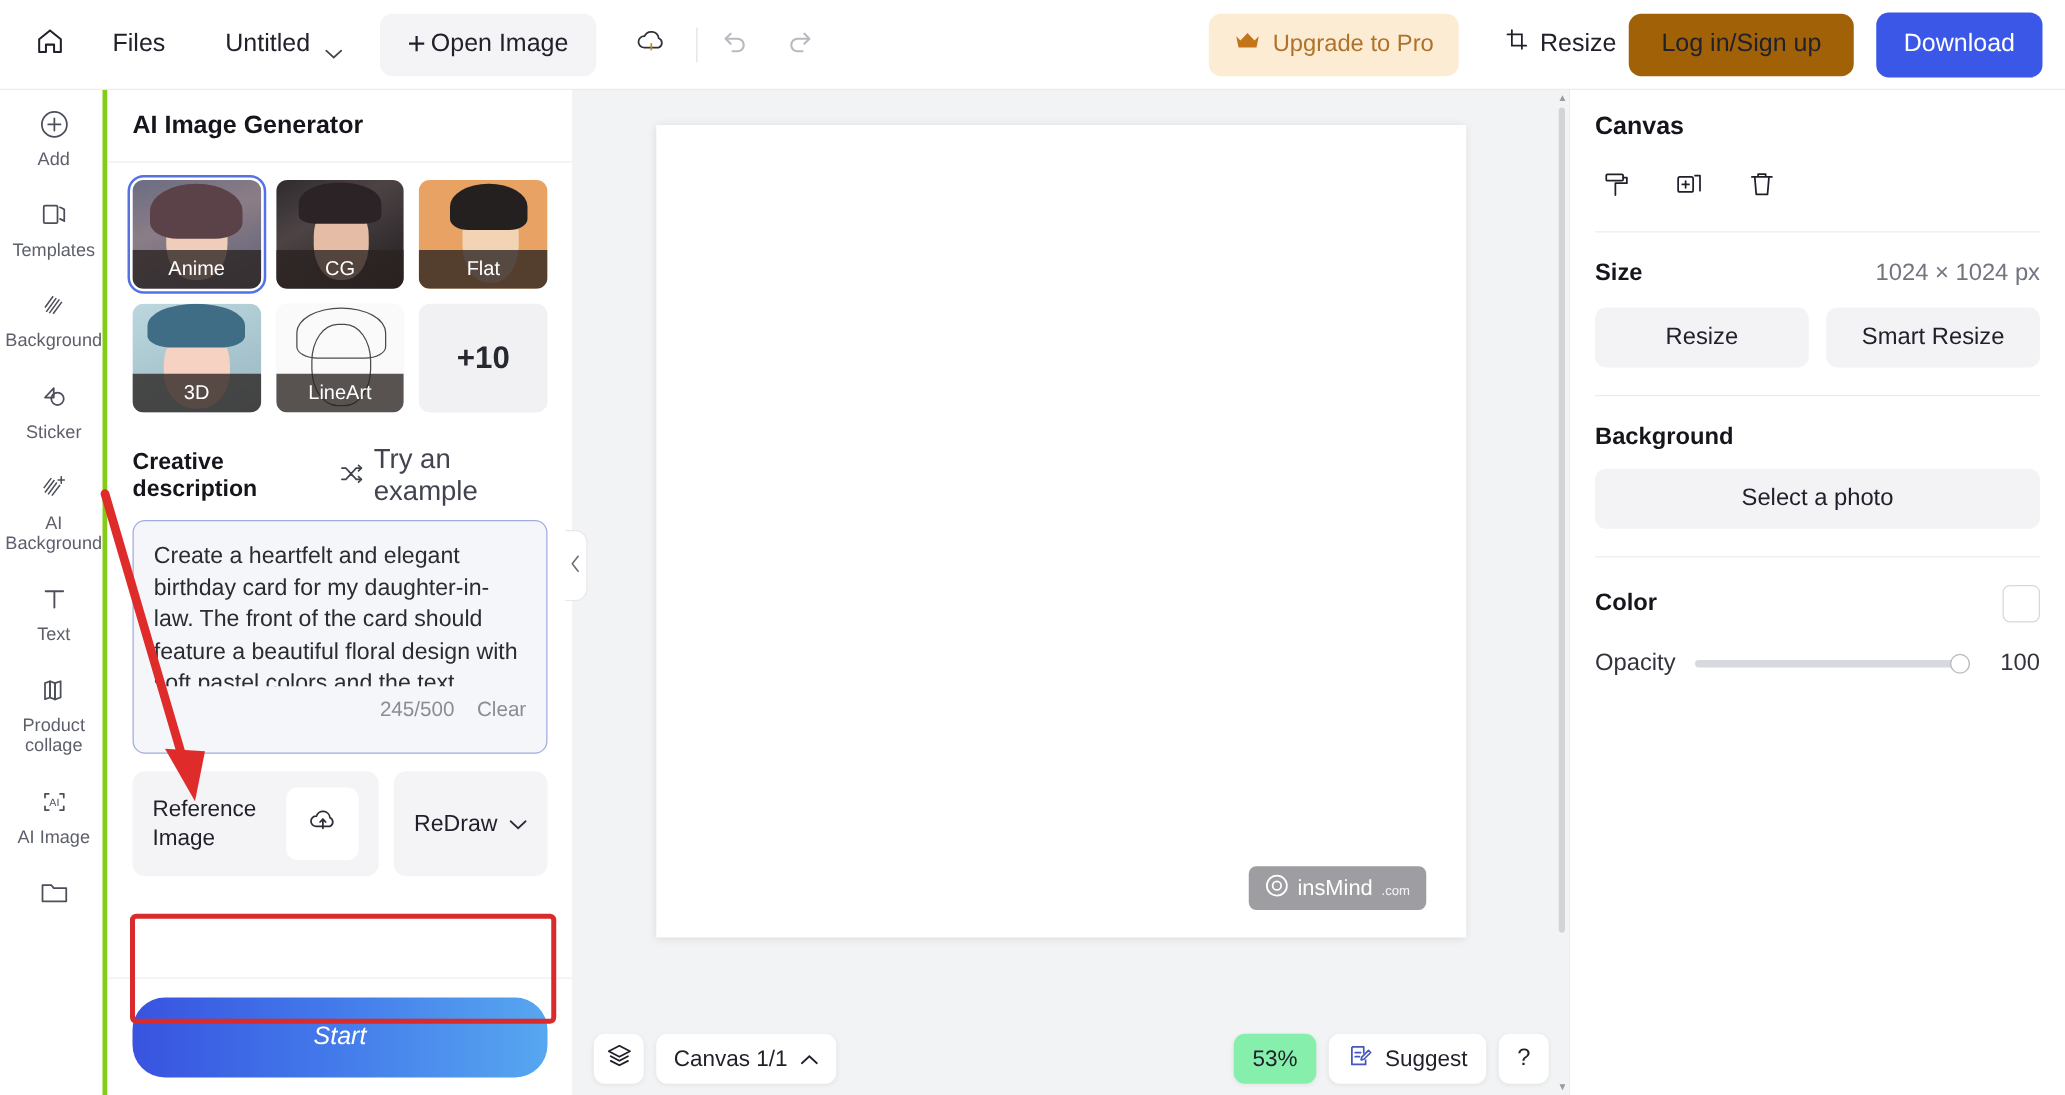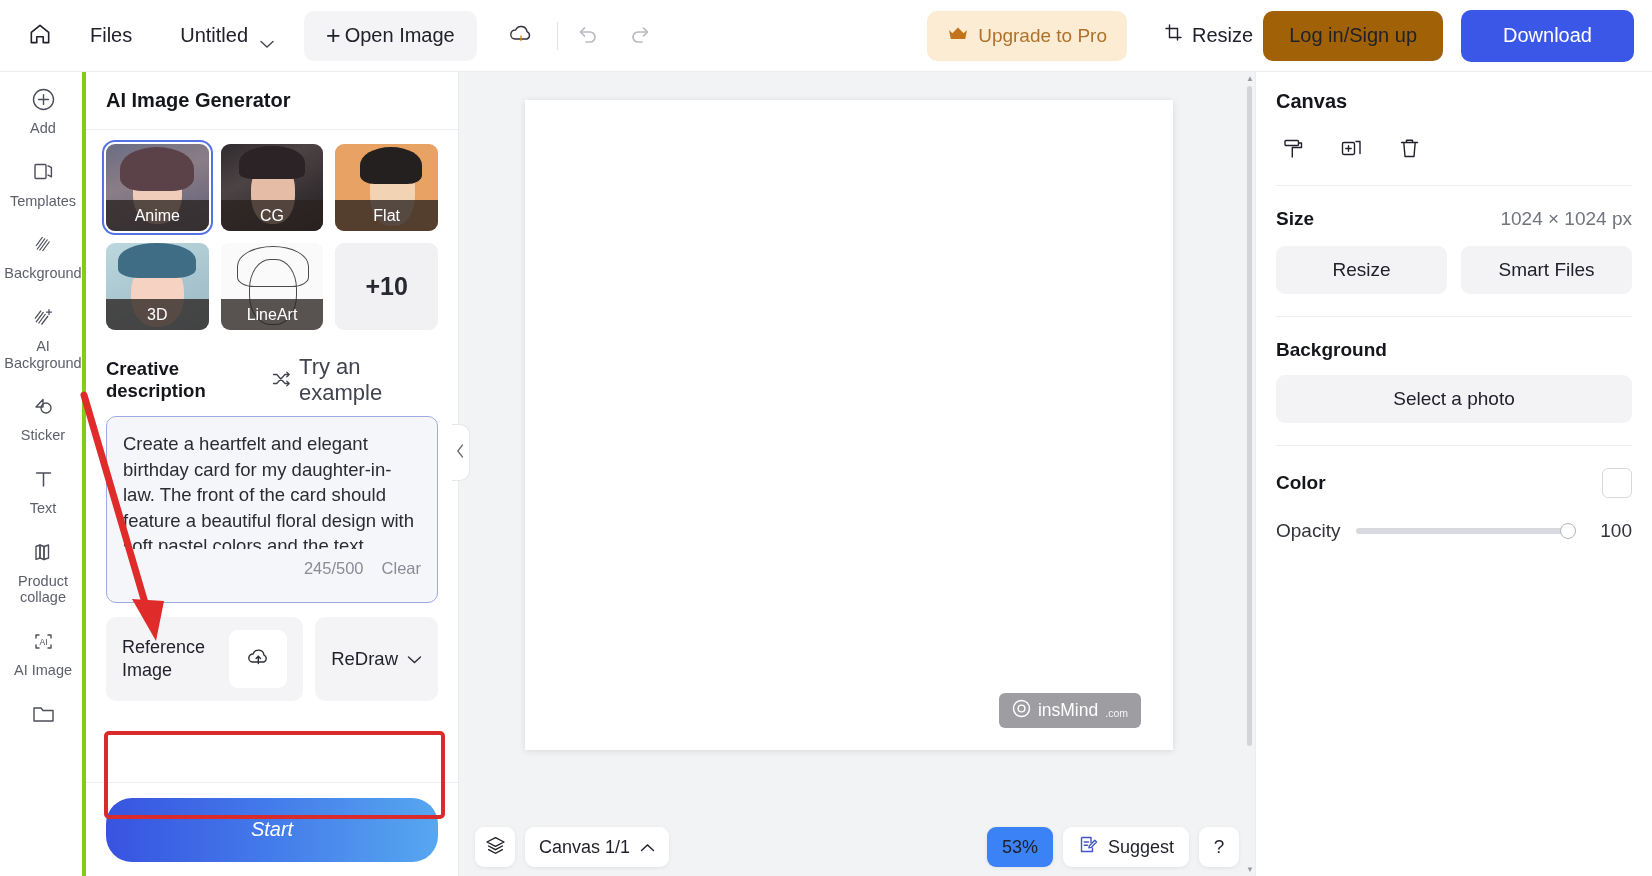--- a/index.html
+++ b/index.html
@@ -55,21 +55,21 @@
   .resize-top {
     margin-left: 26px; height: 44px; padding: 0 10px; display: flex;
     align-items: center; gap: 8px; font-size: 20px; color: #20212b; cursor: pointer;
   }
   .login {
     height: 50px; padding: 0 26px; border-radius: 10px;
     background: #a16207; display: flex; align-items: center;
     font-size: 20px; color: #20212b; cursor: pointer;
   }
   .download {
-    margin-left: 18px; margin-right: 18px; height: 52px; padding: 0 42px;
+    margin-left: 18px; margin-right: 18px; height: 52px; padding: 0 22px;
     border-radius: 10px; background: #3b57e8; color: #fff;
     display: flex; align-items: center; font-size: 20px; cursor: pointer;
   }
 
   
   .rail {
     position: absolute; left: 0; top: 72px; width: 86px; height: 804px;
     background: #fff; border-right: 4px solid #84cc16;
     overflow: hidden;
   }
@@ -217,21 +217,21 @@
     display: flex; align-items: center; justify-content: center; cursor: pointer;
     box-shadow: 0 1px 4px rgba(0,0,0,.07);
   }
   .canvas-pager {
     margin-left: 10px; height: 40px; background: #fff; border-radius: 9px;
     display: flex; align-items: center; gap: 10px; padding: 0 14px;
     font-size: 18px; color: #1f2029; cursor: pointer;
     box-shadow: 0 1px 4px rgba(0,0,0,.07);
   }
   .zoom-chip {
-    height: 40px; background: #3b82f6; border-radius: 9px; padding: 0 15px;
+    height: 40px; background: #86efac; border-radius: 9px; padding: 0 15px;
     display: flex; align-items: center; font-size: 18px; color: #1f2029;
     cursor: pointer; box-shadow: 0 1px 4px rgba(0,0,0,.07);
   }
   .suggest-chip {
     margin-left: 10px; height: 40px; background: #fff; border-radius: 9px;
     padding: 0 15px; display: flex; align-items: center; gap: 9px;
     font-size: 18px; color: #1f2029; cursor: pointer;
     box-shadow: 0 1px 4px rgba(0,0,0,.07);
   }
   .help-chip {
@@ -440,36 +440,36 @@
       <span class="rail-ico">
         <svg width="27" height="27" viewBox="0 0 27 27" fill="none" stroke="#4c4e59" stroke-width="1.25">
           <path d="M7 18.5 15 7.5M9.5 19.5 17.5 8.5M12.5 20 19.5 10.5M6 15 12.5 6"></path>
         </svg>
       </span>
       <span class="rail-label">Background</span>
     </div>
 
     <div class="rail-item">
       <span class="rail-ico">
+        <svg width="27" height="27" viewBox="0 0 27 27" fill="none" stroke="#4c4e59" stroke-width="1.4">
+          <path d="M6 14 13 6.5V14H6z" stroke-linejoin="round"></path>
+          <circle cx="16" cy="15" r="5"></circle>
+        </svg>
+      </span>
+      <span class="rail-label">Sticker</span>
+    </div>
+
+    <div class="rail-item">
+      <span class="rail-ico">
         <svg width="27" height="27" viewBox="0 0 27 27" fill="none" stroke="#4c4e59" stroke-width="1.25">
           <path d="M6 18 13.5 8M8.5 19.5 15.5 10M11.5 20.5 18 12M5 14.5 11 6.5"></path>
           <path d="M19 5.5v5M16.5 8h5" stroke-linecap="round"></path>
         </svg>
       </span>
       <span class="rail-label">AI Background</span>
-    </div>
-
-    <div class="rail-item">
-      <span class="rail-ico">
-        <svg width="27" height="27" viewBox="0 0 27 27" fill="none" stroke="#4c4e59" stroke-width="1.4">
-          <path d="M6 14 13 6.5V14H6z" stroke-linejoin="round"></path>
-          <circle cx="16" cy="15" r="5"></circle>
-        </svg>
-      </span>
-      <span class="rail-label">Sticker</span>
     </div>
 
     <div class="rail-item">
       <span class="rail-ico">
         <svg width="27" height="27" viewBox="0 0 27 27" fill="none" stroke="#4c4e59" stroke-width="1.5">
           <path d="M6.5 7h14M13.5 7v13" stroke-linecap="round"></path>
         </svg>
       </span>
       <span class="rail-label">Text</span>
     </div>
@@ -693,21 +693,21 @@
 
     <div class="r-sep"></div>
 
     <div class="r-row">
       <span class="r-label">Size</span>
       <span class="r-value">1024 × 1024 px</span>
     </div>
 
     <div class="r-btns">
       <div class="r-btn">Resize</div>
-      <div class="r-btn">Smart Files</div>
+      <div class="r-btn">Smart Resize</div>
     </div>
 
     <div class="r-sep"></div>
 
     <div class="r-row">
       <span class="r-label">Background</span>
     </div>
     <div class="r-wide">Select a photo</div>
 
     <div class="r-sep"></div>

